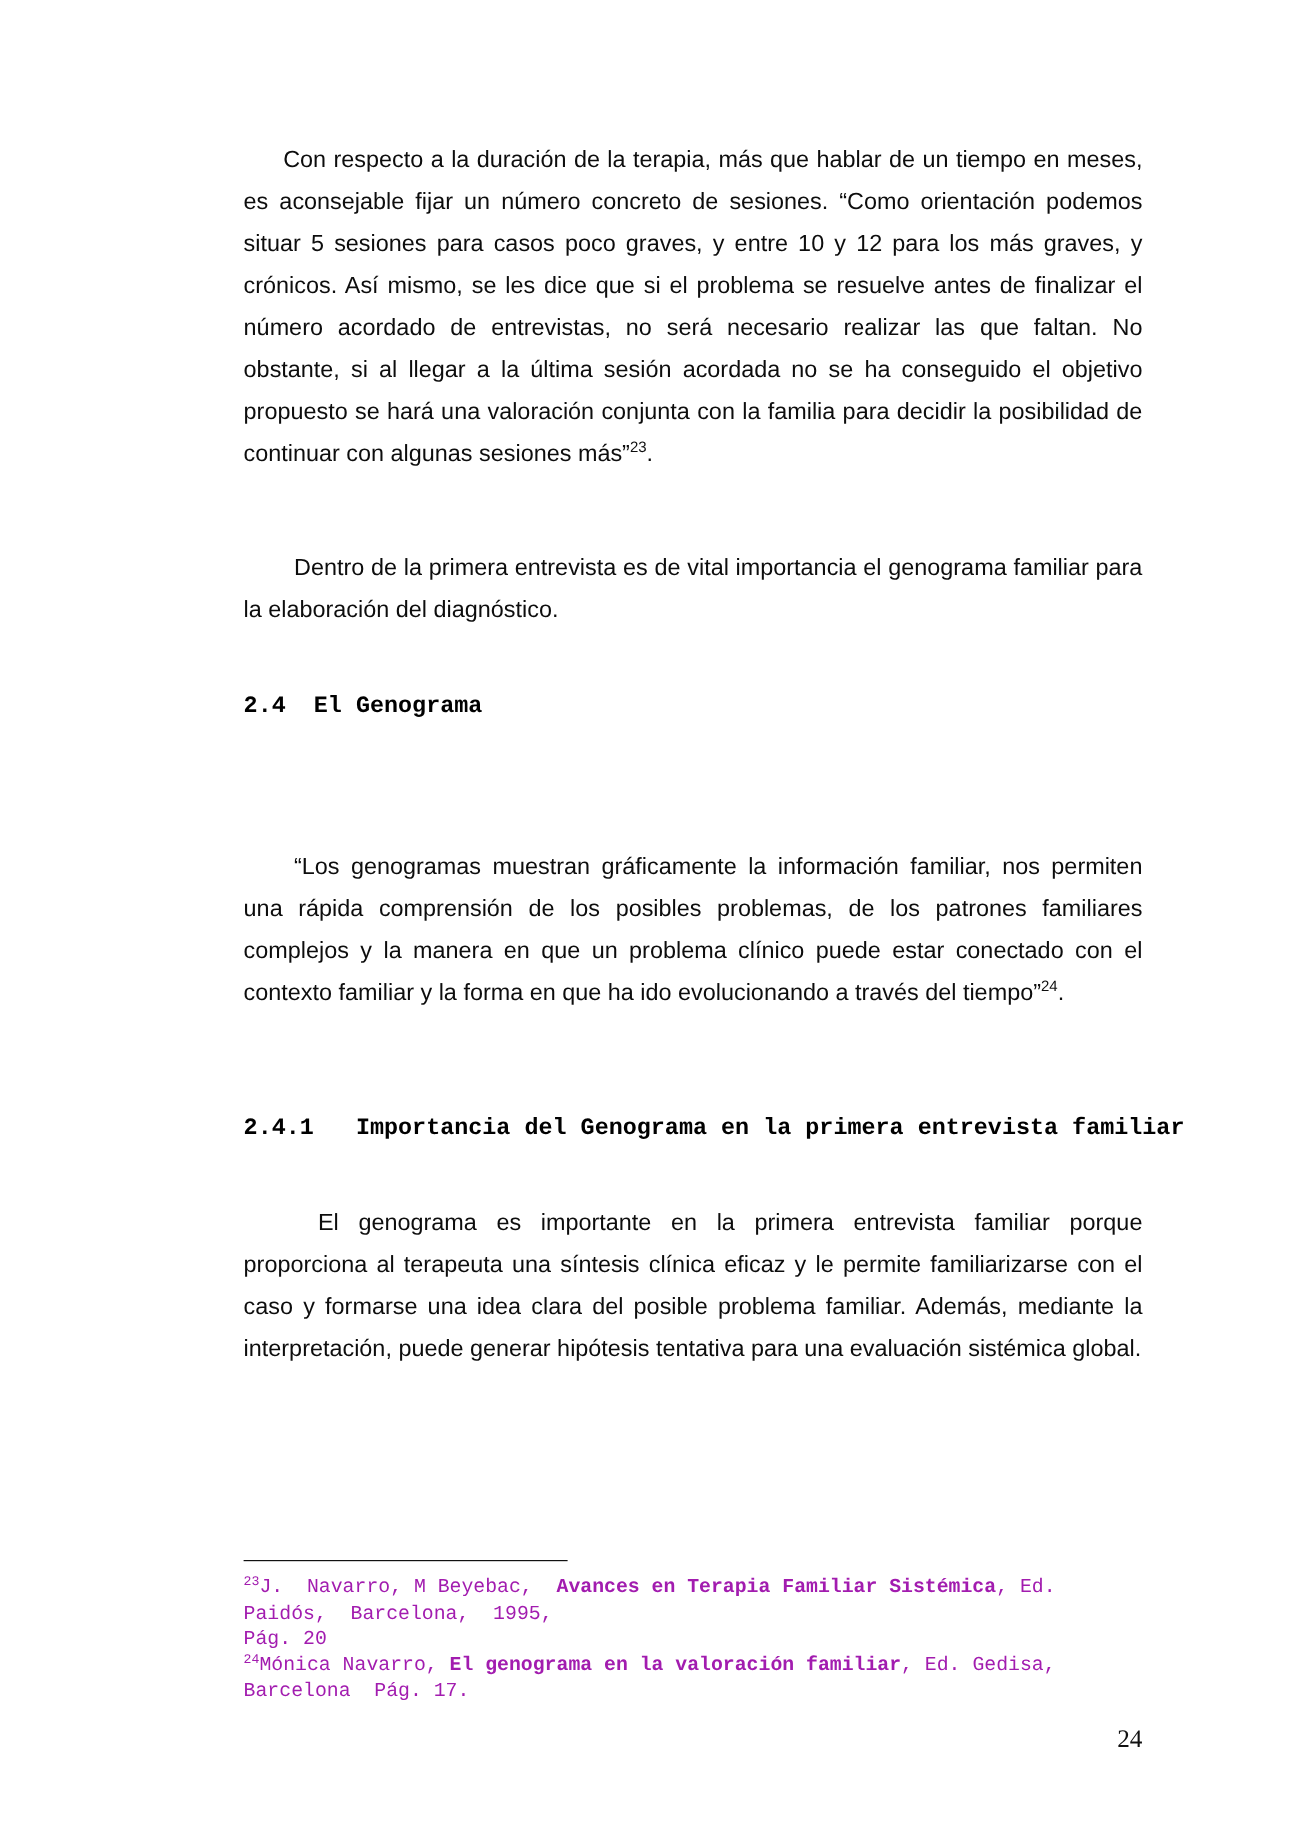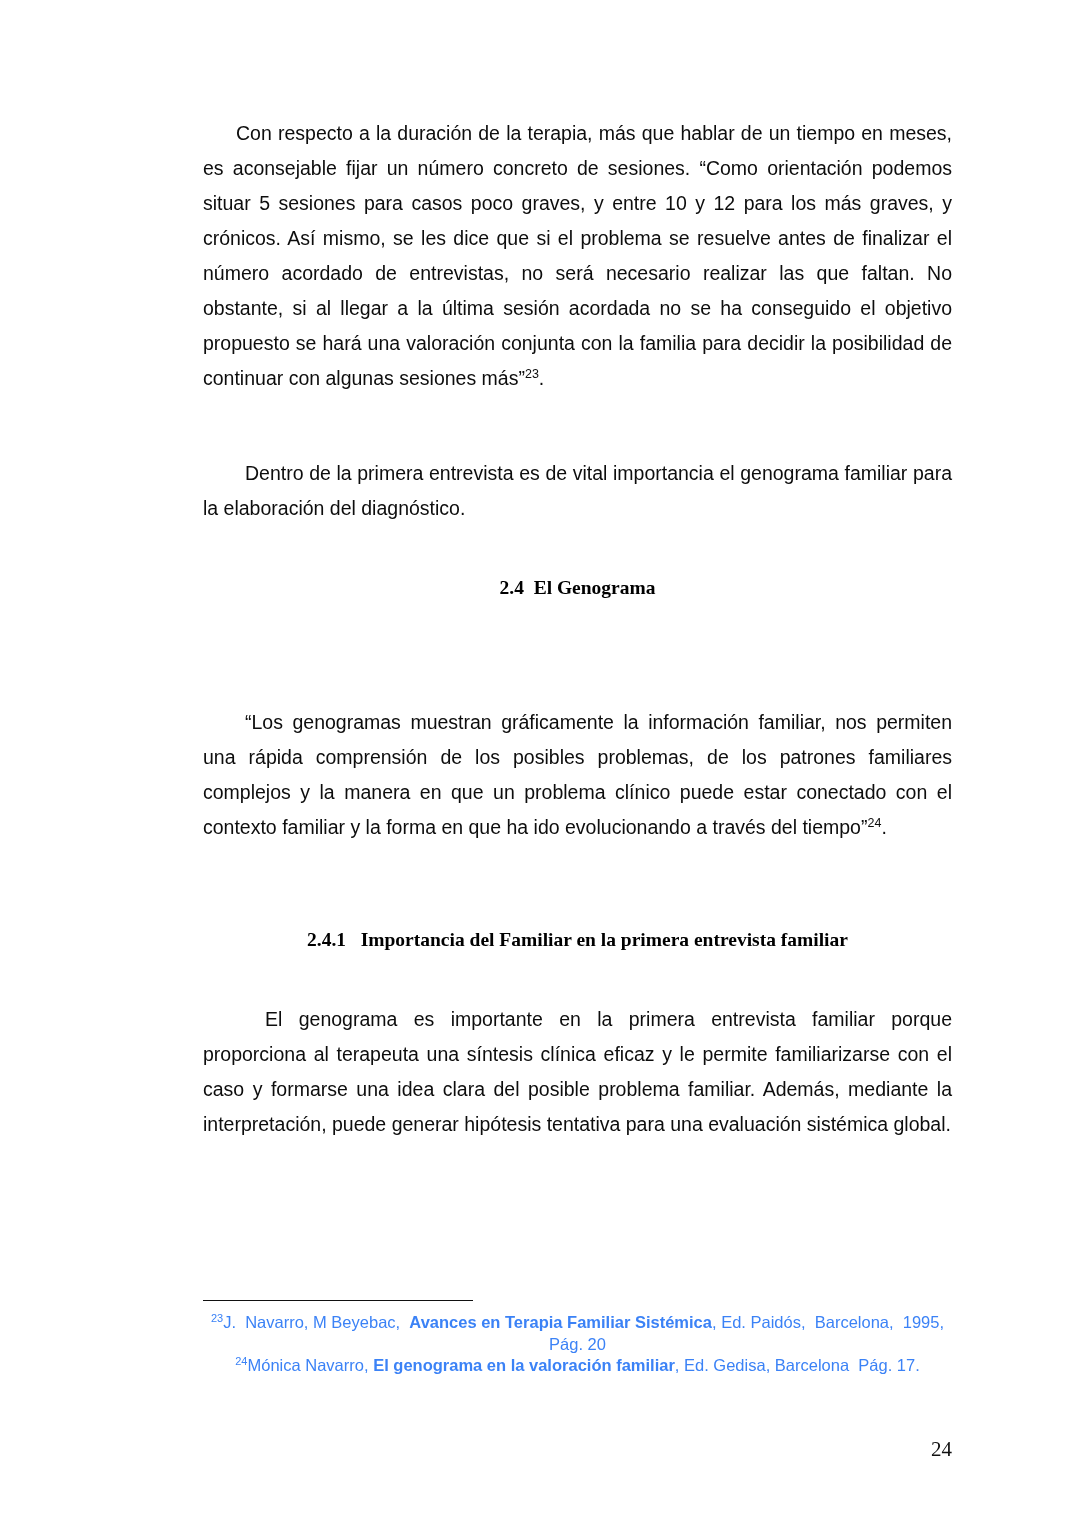--- a/index.html
+++ b/index.html
@@ -46,52 +46,52 @@
   .gap-xl  { height: 48px; }
 
   sup.fn-ref {
     font-size: 12.5px;
     vertical-align: super;
     line-height: 0;
   }
 
   
   .heading {
-    font-family: Liberation Serif, serif;
+    font-family: Liberation Mono, monospace;
     font-weight: bold;
     font-size: 19.5px;
     line-height: 28px;
     color: #000000;
     margin: 0;
-    text-align: center;
+    text-align: left;
     white-space: pre;
   }
 
   
   .footnote-zone {
     position: absolute;
     left: 203px;
     top: 1300px;
     width: 749px;
   }
 
   .footnote-rule {
     width: 270px;
     height: 0;
     border-top: 1.6px solid #111111;
     margin: 0 0 11px 0;
   }
 
   .footnote {
-    font-family: Liberation Sans, sans-serif;
+    font-family: Liberation Mono, monospace;
     font-size: 16.5px;
     line-height: 21.5px;
-    color: #3b82f6;
+    color: #a21caf;
     margin: 0;
-    text-align: center;
+    text-align: left;
     white-space: pre-wrap;
   }
 
   .footnote sup {
     font-size: 11px;
     vertical-align: super;
     line-height: 0;
   }
 
   .footnote b { font-weight: bold; }
@@ -130,21 +130,21 @@
 
     <div class="gap-md"></div>
 
     <p class="para indent-md"><span>“Los genogramas muestran gráficamente la información familiar, nos permiten una rápida comprensión de los posibles problemas,   de los patrones familiares complejos y la manera en que un problema clínico puede estar conectado con el contexto familiar y la forma en que ha ido evolucionando a través del tiempo”</span><sup class="fn-ref">24</sup><span>.</span></p>
 
     <div class="gap-md"></div>
 
 
     <div class="gap-xl"></div>
 
-    <h3 class="heading"><span>2.4.1   Importancia del Familiar en la primera entrevista familiar</span></h3>
+    <h3 class="heading"><span>2.4.1   Importancia del Genograma en la primera entrevista familiar</span></h3>
 
     <div class="gap-xl"></div>
 
     <p class="para indent-lg"><span>El genograma es importante en la primera entrevista familiar porque proporciona al terapeuta una síntesis clínica eficaz y le permite familiarizarse con el caso y formarse una idea clara del posible problema familiar. Además, mediante la interpretación, puede generar  hipótesis tentativa para una evaluación sistémica global.</span></p>
 
   </div>
 
   <div class="footnote-zone">
     <div class="footnote-rule"></div>
 

